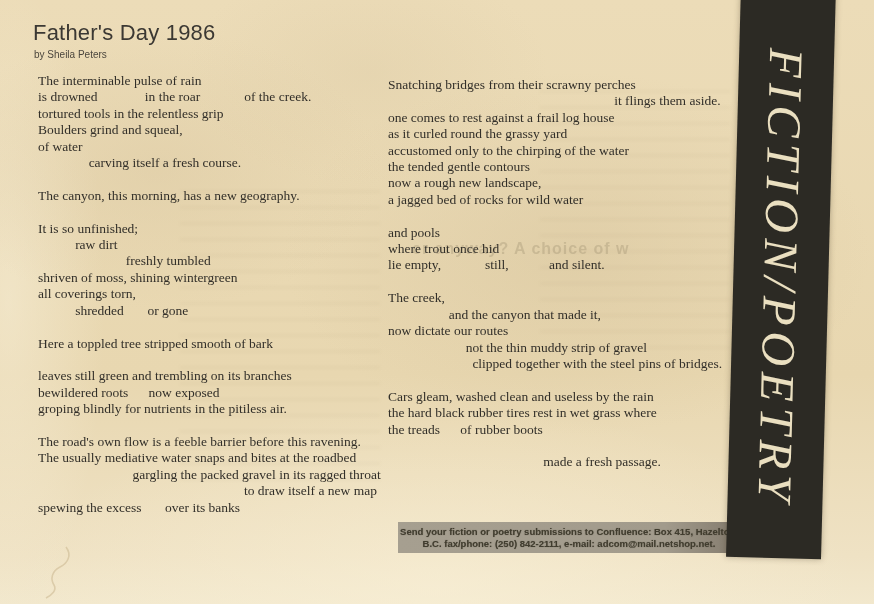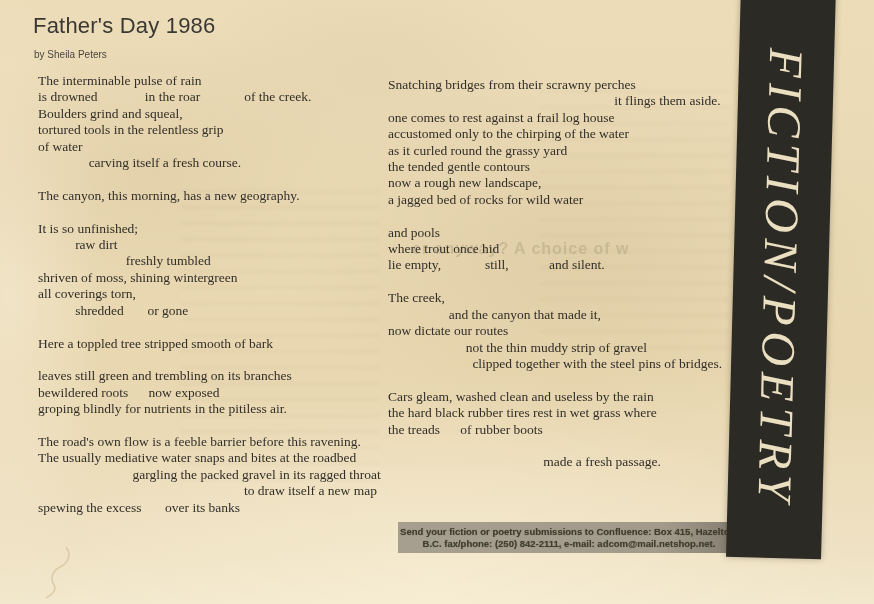--- a/index.html
+++ b/index.html
@@ -23,21 +23,21 @@
     position:absolute;opacity:0.55;filter:blur(1.6px);pointer-events:none;
     background:repeating-linear-gradient(180deg, rgba(148,128,92,0.10) 0 3px, transparent 3px 16px);
   }
   .ghost-line{
     position:absolute;left:388px;top:240px;width:280px;
     font-family:"Liberation Sans", sans-serif;font-weight:bold;font-size:16px;
     color:#9a8c6c;opacity:0.33;filter:blur(0.7px);letter-spacing:1px;
     pointer-events:none;white-space:pre;margin-left:24px;
   }
   .title{
-    position:absolute;left:33px;top:13px;
+    position:absolute;left:33px;top:20px;
     font-family:"Liberation Sans", sans-serif;font-size:22px;font-weight:400;
     color:#3b3833;letter-spacing:0.2px;
   }
   .byline{
     position:absolute;left:34px;top:49px;
     font-family:Liberation Sans, sans-serif;font-size:10px;color:#4c473e;
   }
   .col{
     position:absolute;font-size:13.5px;line-height:16.4px;color:#322f29;
   }
@@ -81,22 +81,22 @@
   <div class="showthrough" style="left:180px;top:190px;width:200px;height:300px;"></div>
   <div class="showthrough" style="left:540px;top:90px;width:190px;height:260px;"></div>
   <div class="ghost-line">er anyway? A choice of w</div>
 
   <div class="title">Father's Day 1986</div>
   <div class="byline">by Sheila Peters</div>
 
   <div class="col col-left">
       <div class="pline">The interminable pulse of rain</div>
       <div class="pline">is drowned              in the roar             of the creek.</div>
+      <div class="pline">tortured tools in the relentless grip</div>
       <div class="pline">Boulders grind and squeal,</div>
-      <div class="pline">tortured tools in the relentless grip</div>
       <div class="pline">of water</div>
       <div class="pline">               carving itself a fresh course.</div>
       <div class="pline">&nbsp;</div>
       <div class="pline">The canyon, this morning, has a new geography.</div>
       <div class="pline">&nbsp;</div>
       <div class="pline">It is so unfinished;</div>
       <div class="pline">           raw dirt</div>
       <div class="pline">                          freshly tumbled</div>
       <div class="pline">shriven of moss, shining wintergreen</div>
       <div class="pline">all coverings torn,</div>
@@ -111,22 +111,22 @@
       <div class="pline">The road's own flow is a feeble barrier before this ravening.</div>
       <div class="pline">The usually mediative water snaps and bites at the roadbed</div>
       <div class="pline">                            gargling the packed gravel in its ragged throat</div>
       <div class="pline">                                                             to draw itself a new map</div>
       <div class="pline">spewing the excess       over its banks</div>
     </div>
   <div class="col col-right">
       <div class="pline">Snatching bridges from their scrawny perches</div>
       <div class="pline">                                                                   it flings them aside.</div>
       <div class="pline">one comes to rest against a frail log house</div>
+      <div class="pline">as it curled round the grassy yard</div>
       <div class="pline">accustomed only to the chirping of the water</div>
-      <div class="pline">as it curled round the grassy yard</div>
       <div class="pline">the tended gentle contours</div>
       <div class="pline">now a rough new landscape,</div>
       <div class="pline">a jagged bed of rocks for wild water</div>
       <div class="pline">&nbsp;</div>
       <div class="pline">and pools</div>
       <div class="pline">where trout once hid</div>
       <div class="pline">lie empty,             still,            and silent.</div>
       <div class="pline">&nbsp;</div>
       <div class="pline">The creek,</div>
       <div class="pline">                  and the canyon that made it,</div>

